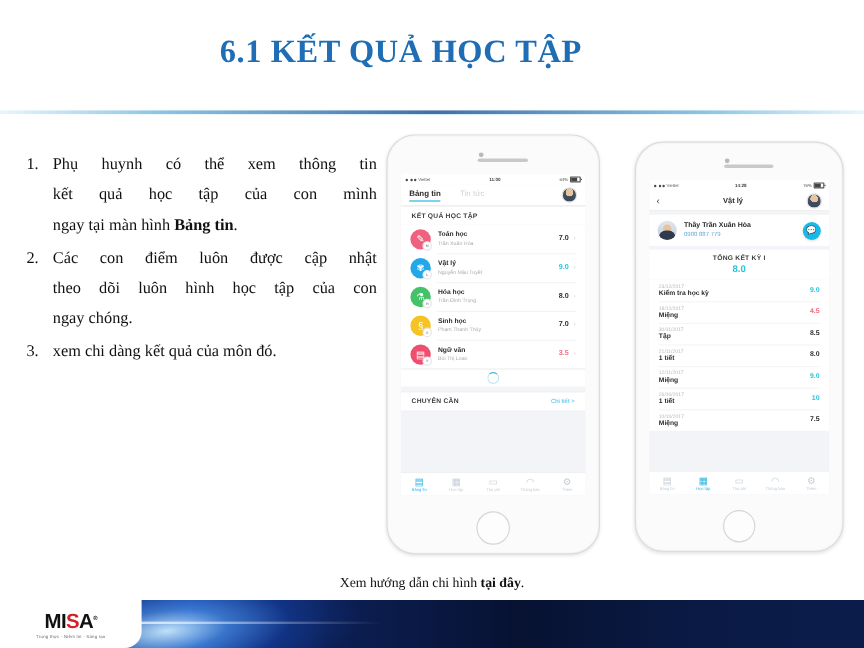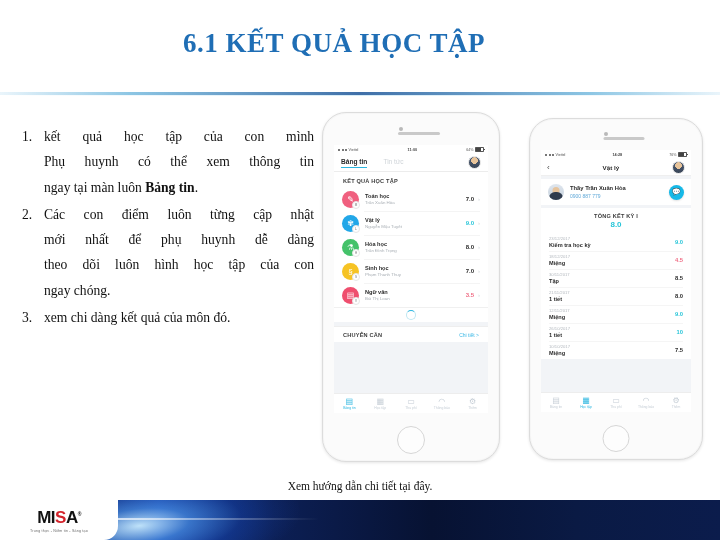--- a/index.html
+++ b/index.html
@@ -181,21 +181,21 @@
   .srow .st{font-size:5.6px;font-weight:700;color:#2b2b2b;margin-top:.5px;}
   .srow .sv{font-size:5.8px;font-weight:700;color:#2b2b2b;}
   .srow .sv.good{color:#27c5d8;}
   .srow .sv.bad{color:#ef6c84;}
 
   
   .caption{
     position:absolute;left:0;top:480px;width:720px;text-align:center;
     font-family:"Liberation Serif", serif;font-size:11.5px;color:#111;
   }
-  .caption b{font-weight:400;}
+  .caption b{font-weight:700;}
 
   
   .footer{
     position:absolute;left:0;bottom:0;width:720px;height:40px;
     background:linear-gradient(90deg,#0a1740 0%,#0d2060 12%,#123a9a 22%,#0c1f55 38%,#071232 60%,#0a1a44 80%,#0b1c4c 100%);
     overflow:hidden;
   }
   .footer .glow{
     position:absolute;left:70px;top:-34px;width:230px;height:110px;
     background:radial-gradient(ellipse at 30% 50%, rgba(200,235,255,.95) 0%, rgba(90,170,255,.55) 22%, rgba(30,90,220,.22) 45%, rgba(0,0,0,0) 72%);
@@ -229,31 +229,30 @@
 
   <div class="title">6.1 KẾT QUẢ HỌC TẬP</div>
   <div class="divider"></div>
   <div class="divider2"></div>
 
   <div class="bodytext">
 
     <div class="li">
       <div class="li-num">1.</div>
       <div class="li-body">
+        <p>Phụ huynh có thể xem thông tin</p>
         <p>kết quả học tập của con mình</p>
-        <p>Phụ huynh có thể xem thông tin</p>
-        <p class="last"><span>ngay tại màn luôn </span><b>Bảng tin</b><span>.</span></p>
+        <p class="last"><span>ngay tại màn hình </span><b>Bảng tin</b><span>.</span></p>
       </div>
     </div>
 
     <div class="li">
       <div class="li-num">2.</div>
       <div class="li-body">
-        <p>Các con điểm luôn từng cập nhật</p>
-        <p>mới nhất để phụ huynh dễ dàng</p>
+        <p>Các con điểm luôn được cập nhật</p>
         <p>theo dõi luôn hình học tập của con</p>
         <p class="last">ngay chóng.</p>
       </div>
     </div>
 
     <div class="li">
       <div class="li-num">3.</div>
       <div class="li-body">
         <p class="last">xem chi dàng kết quả của môn đó.</p>
       </div>
@@ -504,21 +503,21 @@
         <div class="nav">
           <span class="gi">⚙</span>
           <span class="lb">Thêm</span>
         </div>
       </div>
 
     </div>
   </div>
 
   <div class="caption">
-    <span>Xem hướng dẫn chi tiết </span><b>tại đây</b><span>.</span>
+    <span>Xem hướng dẫn chi hình </span><b>tại đây</b><span>.</span>
   </div>
 
   <div class="footer">
     <div class="glow"></div>
     <div class="ray"></div>
     <div class="logobox">
       <div class="logo"><span>MI</span><span class="s">S</span><span>A</span><span class="reg">®</span></div>
       <div class="logotag">Trung thực - Niềm tin - Sáng tạo</div>
     </div>
   </div>

